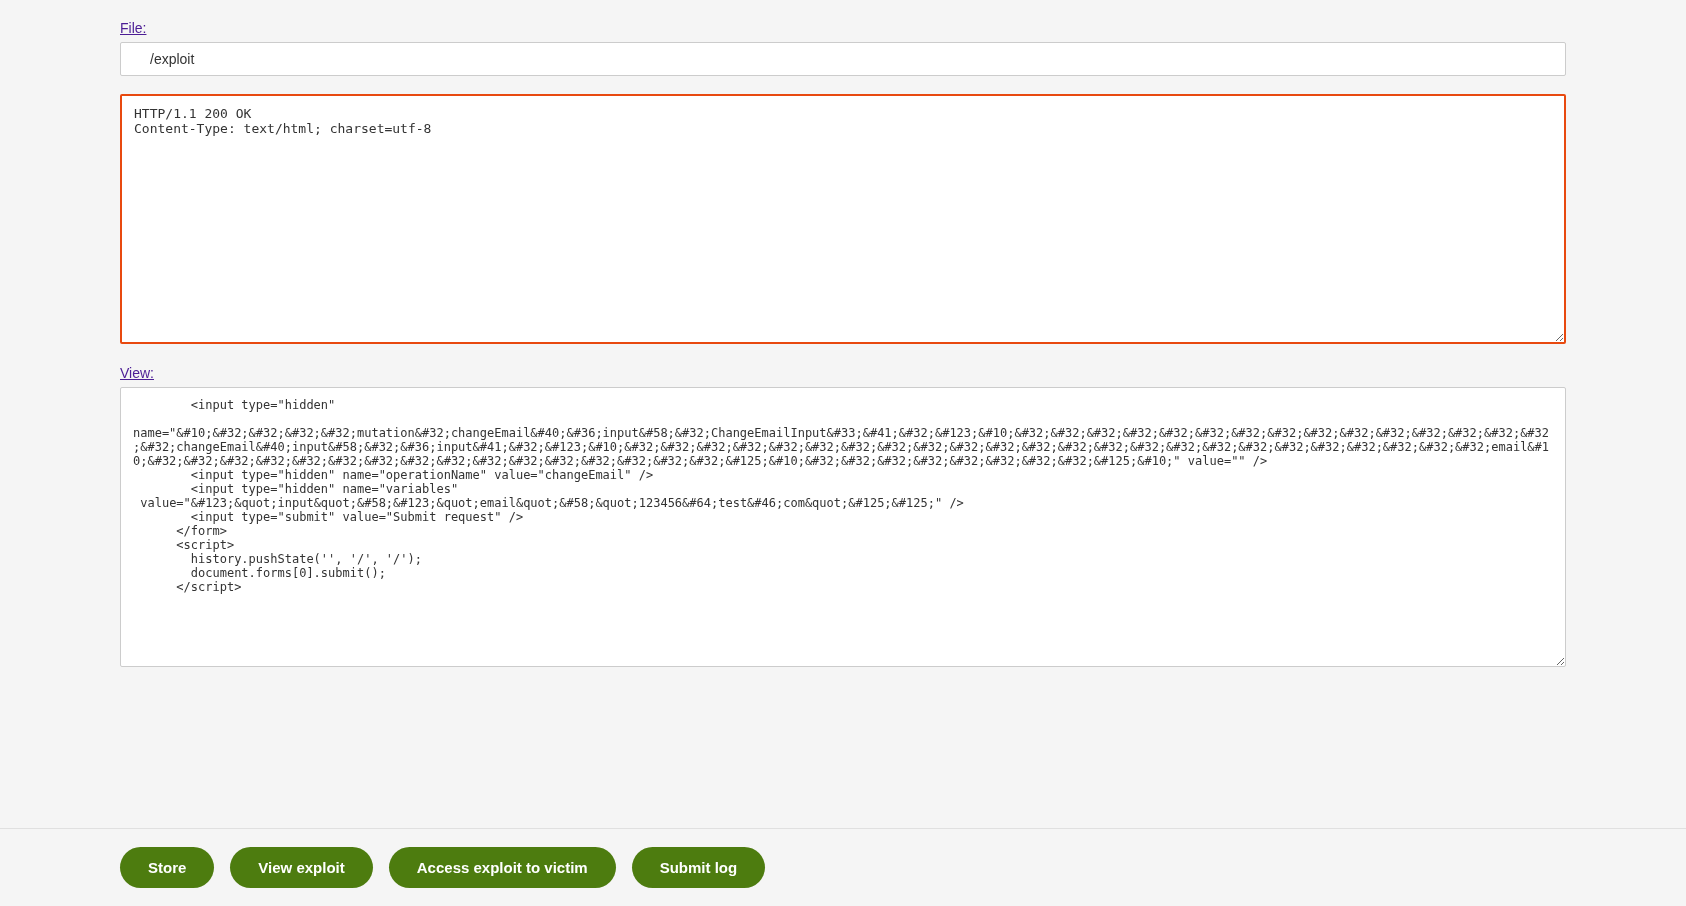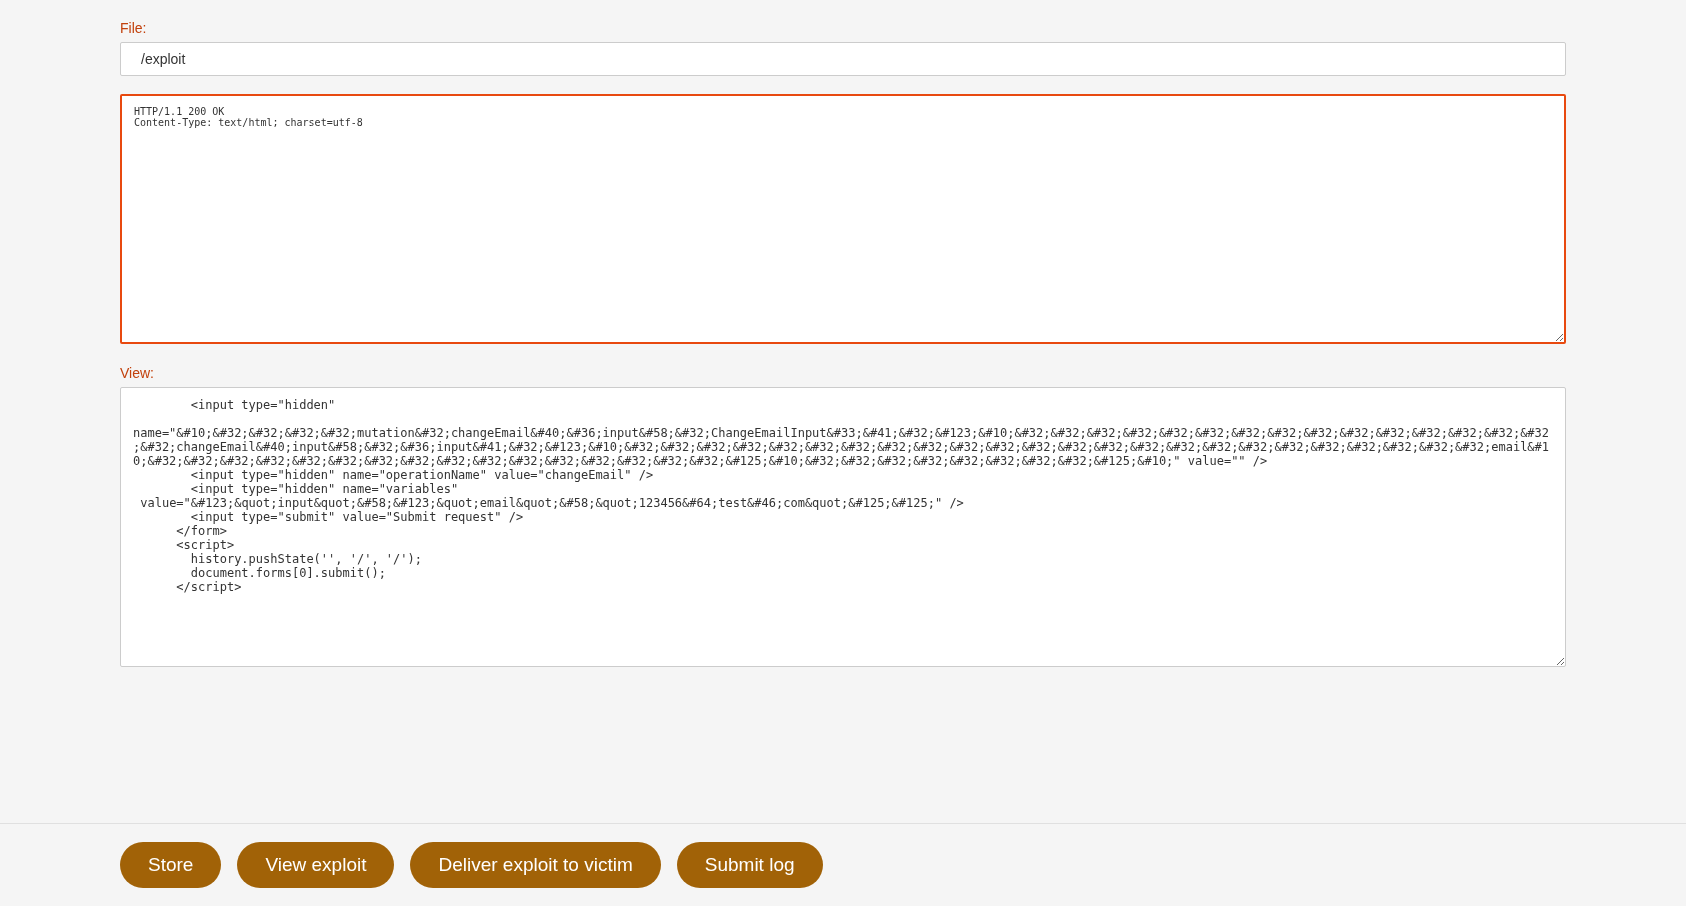--- a/index.html
+++ b/index.html
@@ -22,43 +22,44 @@
       background: #f5f5f5;
       min-height: 906px;
     }
 
     .field-group {
       margin-bottom: 18px;
     }
 
     .field-label {
       font-size: 14px;
-      color: #c2410c;
+      color: #4c1d95;
       margin-bottom: 6px;
       display: block;
+      text-decoration: underline;
     }
 
     .file-input {
       width: 100%;
       border: 1px solid #ccc;
       background: #fff;
-      padding: 8px 20px;
+      padding: 8px 29px;
       font-size: 14px;
       color: #333;
       outline: none;
       border-radius: 2px;
     }
 
     .head-textarea {
       width: 100%;
       height: 250px;
       border: 2px solid #e8490f;
       background: #fff;
       padding: 10px 12px;
-      font-size: 10px;
+      font-size: 13px;
       color: #333;
       font-family: monospace;
       resize: both;
       outline: none;
       border-radius: 2px;
     }
 
     .body-textarea {
       width: 100%;
       height: 280px;
@@ -82,27 +83,27 @@
       background: #f5f5f5;
       border-top: 1px solid #e0e0e0;
       padding: 18px 120px;
       display: flex;
       gap: 16px;
       align-items: center;
       z-index: 100;
     }
 
     .btn {
-      background-color: #a16207;
+      background-color: #4d7c0f;
       color: #fff;
       border: none;
       border-radius: 25px;
       padding: 12px 28px;
-      font-size: 19px;
-      font-weight: normal;
+      font-size: 15px;
+      font-weight: bold;
       cursor: pointer;
       white-space: nowrap;
     }
 
     .watermark {
       position: fixed;
       bottom: 8px;
       right: 12px;
       font-size: 11px;
       color: #aaa;
@@ -144,17 +145,17 @@
         document.forms[0].submit();
       &lt;/script&gt;</textarea>
     </div>
   </div>
 
 </div>
 
 <div class="bottom-bar">
   <button class="btn">Store</button>
   <button class="btn">View exploit</button>
-  <button class="btn">Deliver exploit to victim</button>
+  <button class="btn">Access exploit to victim</button>
   <button class="btn">Submit log</button>
 </div>
 
 <div class="watermark">CSDN @小菜鸟</div>
 
 </body></html>

